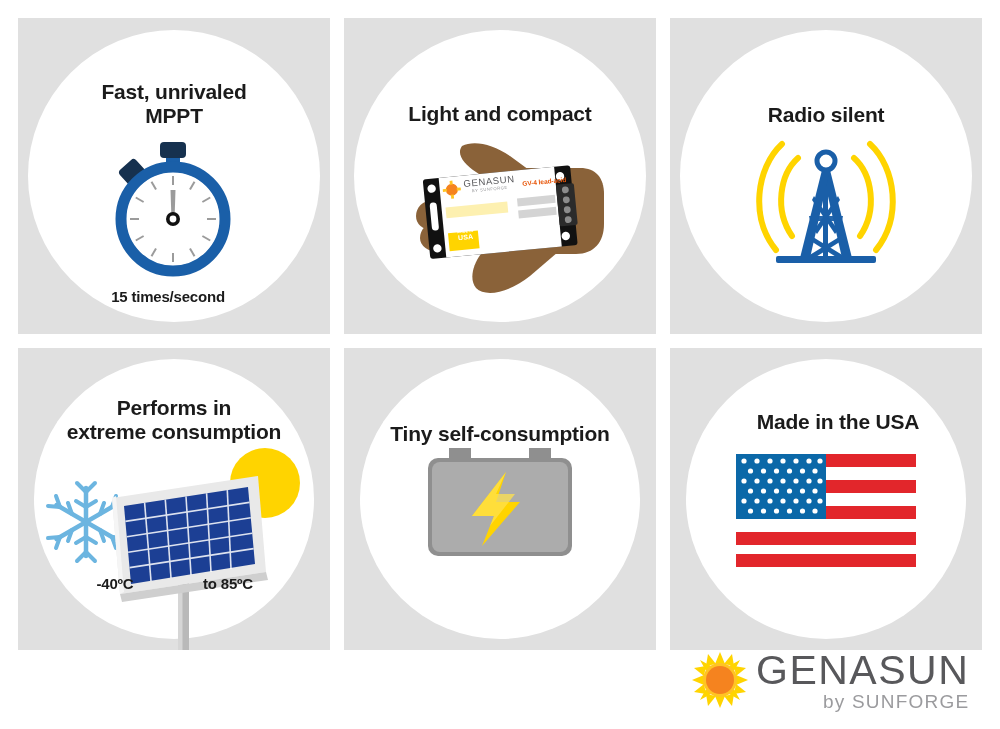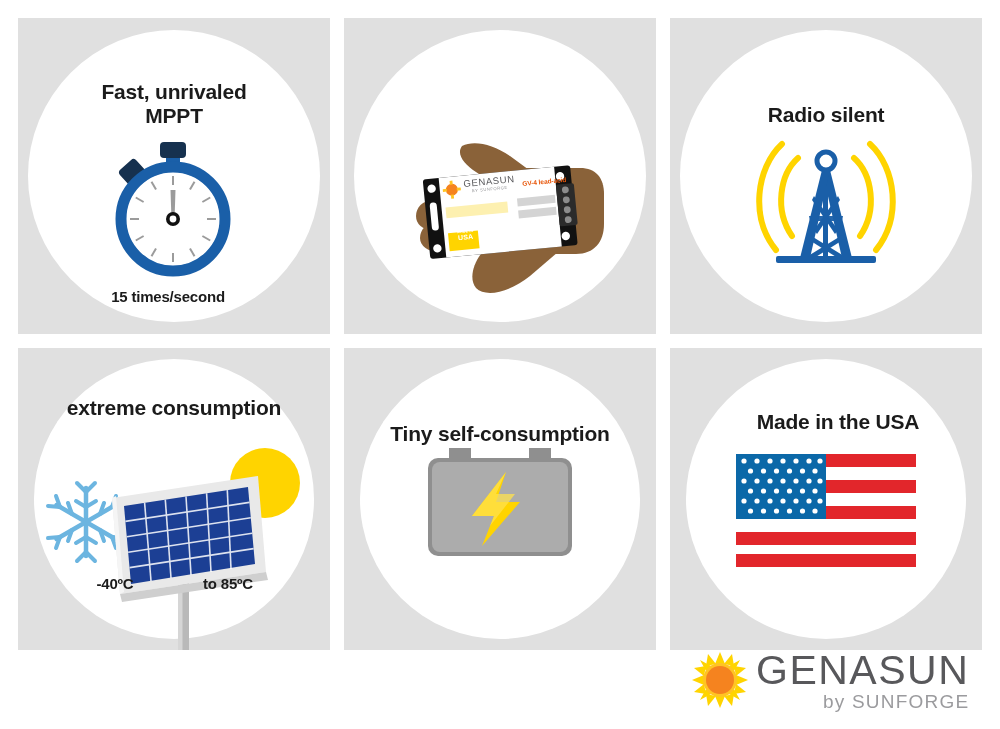--- a/index.html
+++ b/index.html
@@ -123,20 +123,23 @@
           <circle cx="73" cy="77" r="3.4" fill="#ffffff"></circle>
         </svg>
       </div>
       <div class="caption" style="top:270px;">15 times/second</div>
     </div>
   </div>
 
   <div class="panel p-r1">
     <div class="circle"></div>
     <div class="inner">
+      <div class="title" style="top:84px;">
+        <div>Light and compact</div>
+      </div>
       <div class="svgwrap" style="left:46px;top:120px;width:220px;height:160px;">
         <svg width="220" height="160" viewBox="0 0 220 160">
 
           <path d="M58 42 C46 42 40 50 40 58 C40 66 46 72 58 72 L70 72 L70 42 Z" fill="#8a6239"></path>
           <path d="M44 62 C32 62 26 70 26 78 C26 86 32 92 44 92 L70 92 L70 62 Z" fill="#8a6239"></path>
           <path d="M48 84 C36 84 30 92 30 100 C30 108 38 114 50 114 L76 114 L76 84 Z" fill="#8a6239"></path>
 
           <path d="M72 8 C84 2 102 6 120 18 L150 40 L118 56 L86 34 C74 26 66 16 72 8 Z" fill="#8a6239"></path>
 
           <path d="M96 30 L190 30 C206 30 214 40 214 56 L214 86 C214 104 204 116 186 116 L120 116 L96 116 Z" fill="#8a6239"></path>
@@ -229,20 +232,21 @@
           </g>
         </svg>
       </div>
     </div>
   </div>
 
   <div class="panel p-r2">
     <div class="circle"></div>
     <div class="inner">
       <div class="title" style="top:48px;">
+        <div>Performs in</div>
         <div>extreme consumption</div>
       </div>
       <div class="svgwrap" style="left:20px;top:96px;width:276px;height:206px;">
         <svg width="276" height="206" viewBox="0 0 276 206">
 
           <circle cx="227" cy="39" r="35" fill="#ffd400"></circle>
 
           <g stroke="#6cb5e0" stroke-width="4.5" stroke-linecap="round" fill="none" transform="translate(48,78)">
             <line x1="0" y1="-34" x2="0" y2="34"></line>
             <line x1="-29.4" y1="-17" x2="29.4" y2="17"></line>

